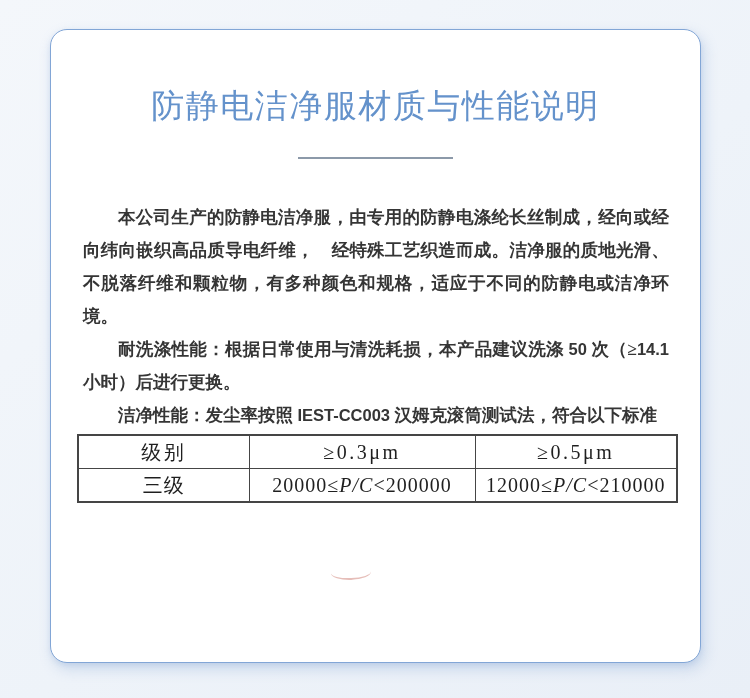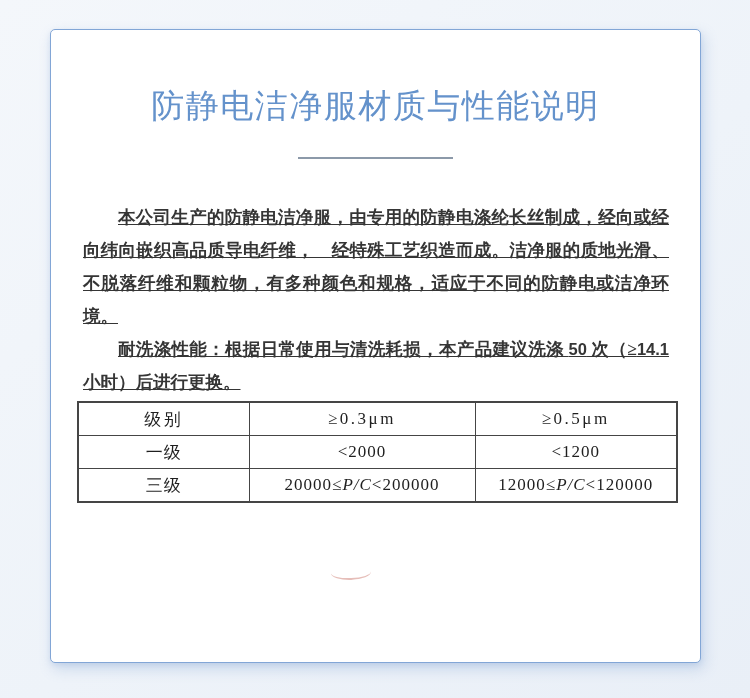--- a/index.html
+++ b/index.html
@@ -4,45 +4,45 @@
 <style>
   html,body{margin:0;padding:0;}
   body{
     width:750px;height:698px;position:relative;overflow:hidden;
     background:linear-gradient(140deg,#f4f7fb 0%,#eef3f9 55%,#e9eff7 100%);
     font-family:"Liberation Serif","DejaVu Serif",serif;
   }
   .card{
     position:absolute;left:50px;top:29px;width:651px;height:634px;
     box-sizing:border-box;background:#ffffff;
-    border:1.5px solid #82a6d6;border-radius:5px;
+    border:1.5px solid #82a6d6;border-radius:17px;
     box-shadow:3px 6px 14px rgba(125,158,208,0.32),0 2px 5px rgba(125,158,208,0.18);
   }
   .title{
     margin:56px 10px 0;text-align:center;
     font-family:"DejaVu Sans","Liberation Sans",sans-serif;
     font-size:33px;line-height:40px;font-weight:400;
     color:#6492cb;letter-spacing:1.5px;
   }
   .divider{width:155px;height:2px;background:#8c99a9;margin:31px auto 0;}
   .paragraphs{
     margin:42px 31px 0 32px;
     font-size:17.5px;line-height:33px;color:#353535;font-weight:bold;
     text-align:justify;
   }
-  .paragraphs p{margin:0;text-indent:2em;text-decoration:underline;}
+  .paragraphs p{margin:0;text-indent:2em;}
   .paragraphs .num{font-family:"Liberation Sans","DejaVu Sans",sans-serif;font-size:16.5px;}
   .spec-table{
     margin:2px 0 0 26px;width:599px;table-layout:fixed;
     border-collapse:collapse;border:2px solid #454545;
   }
   .spec-table th,.spec-table td{
     border:1.5px solid #454545;height:32px;padding:0;
     text-align:center;vertical-align:middle;
-    font-size:17px;font-weight:normal;color:#1f1f1f;letter-spacing:1px;
+    font-size:20px;font-weight:normal;color:#1f1f1f;letter-spacing:1px;
   }
   .spec-table th{letter-spacing:2.5px;}
   .col-level{width:171px;}
   .col-p3{width:226px;}
   .col-p5{width:202px;}
   .pc{font-style:italic;}
   .stray-mark{
     position:absolute;left:331px;top:571px;width:40px;height:7px;
     border-bottom:2px solid rgba(190,85,70,0.38);
     border-radius:0 0 60% 60%/0 0 100% 100%;
@@ -54,44 +54,40 @@
 
 <div class="card">
 
   <h1 class="title">防静电洁净服材质与性能说明</h1>
 
   <div class="divider"></div>
 
   <div class="paragraphs">
     <p>本公司生产的防静电洁净服，由专用的防静电涤纶长丝制成，经向或经向纬向嵌织高品质导电纤维，　经特殊工艺织造而成。洁净服的质地光滑、不脱落纤维和颗粒物，有多种颜色和规格，适应于不同的防静电或洁净环境。</p>
     <p>耐洗涤性能：根据日常使用与清洗耗损，本产品建议洗涤 <span class="num">50</span> 次（≥<span class="num">14.1</span> 小时）后进行更换。</p>
+    <p>洁净性能：发尘率按照 <span class="num">IEST-CC003</span> 汉姆克滚筒测试法，符合以下标准</p>
   </div>
 
   <table class="spec-table">
     <colgroup>
       <col class="col-level">
         <col class="col-p3">
         <col class="col-p5">
     </colgroup>
     <thead>
       <tr>
         <th>级别</th>
         <th>≥0.3μm</th>
         <th>≥0.5μm</th>
       </tr>
     </thead>
     <tbody>
       <tr>
-        <td>一级</td>
-        <td>&lt;<span class="num">2000</span></td>
-        <td>&lt;<span class="num">1200</span></td>
-      </tr>
-      <tr>
         <td>三级</td>
         <td><span class="num">20000</span>≤<span class="pc">P/C</span>&lt;<span class="num">200000</span></td>
-        <td><span class="num">12000</span>≤<span class="pc">P/C</span>&lt;<span class="num">120000</span></td>
+        <td><span class="num">12000</span>≤<span class="pc">P/C</span>&lt;<span class="num">210000</span></td>
       </tr>
     </tbody>
   </table>
 
 </div>
 
 <div class="stray-mark"></div>
 
 </body></html>

